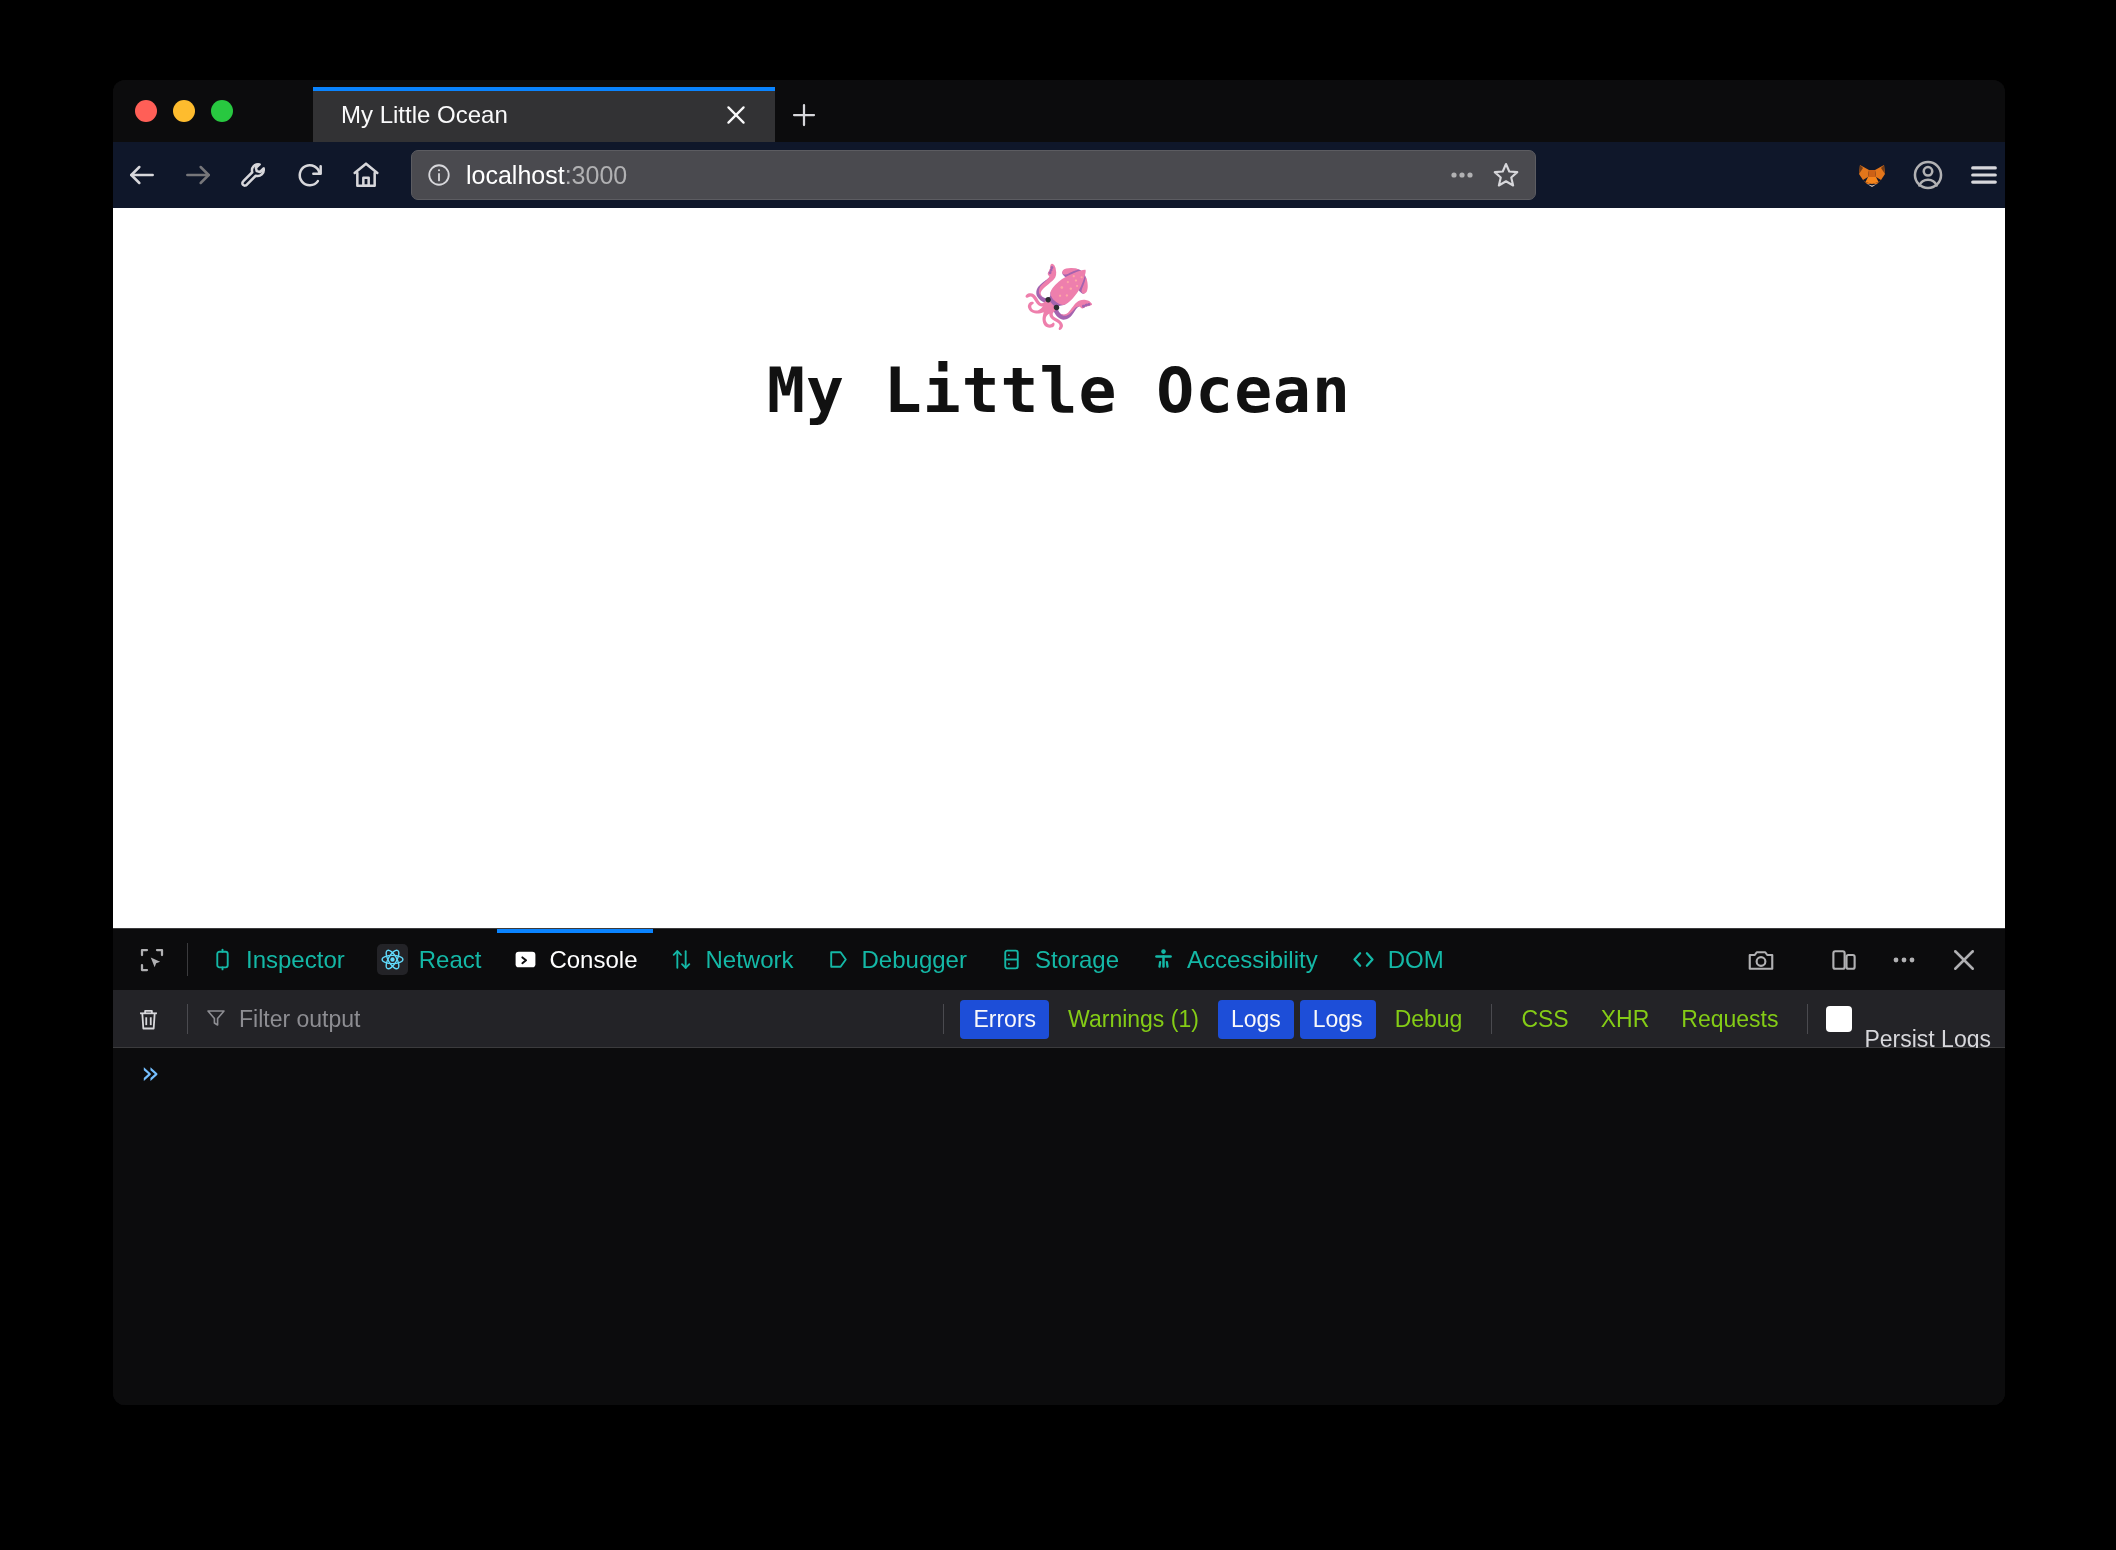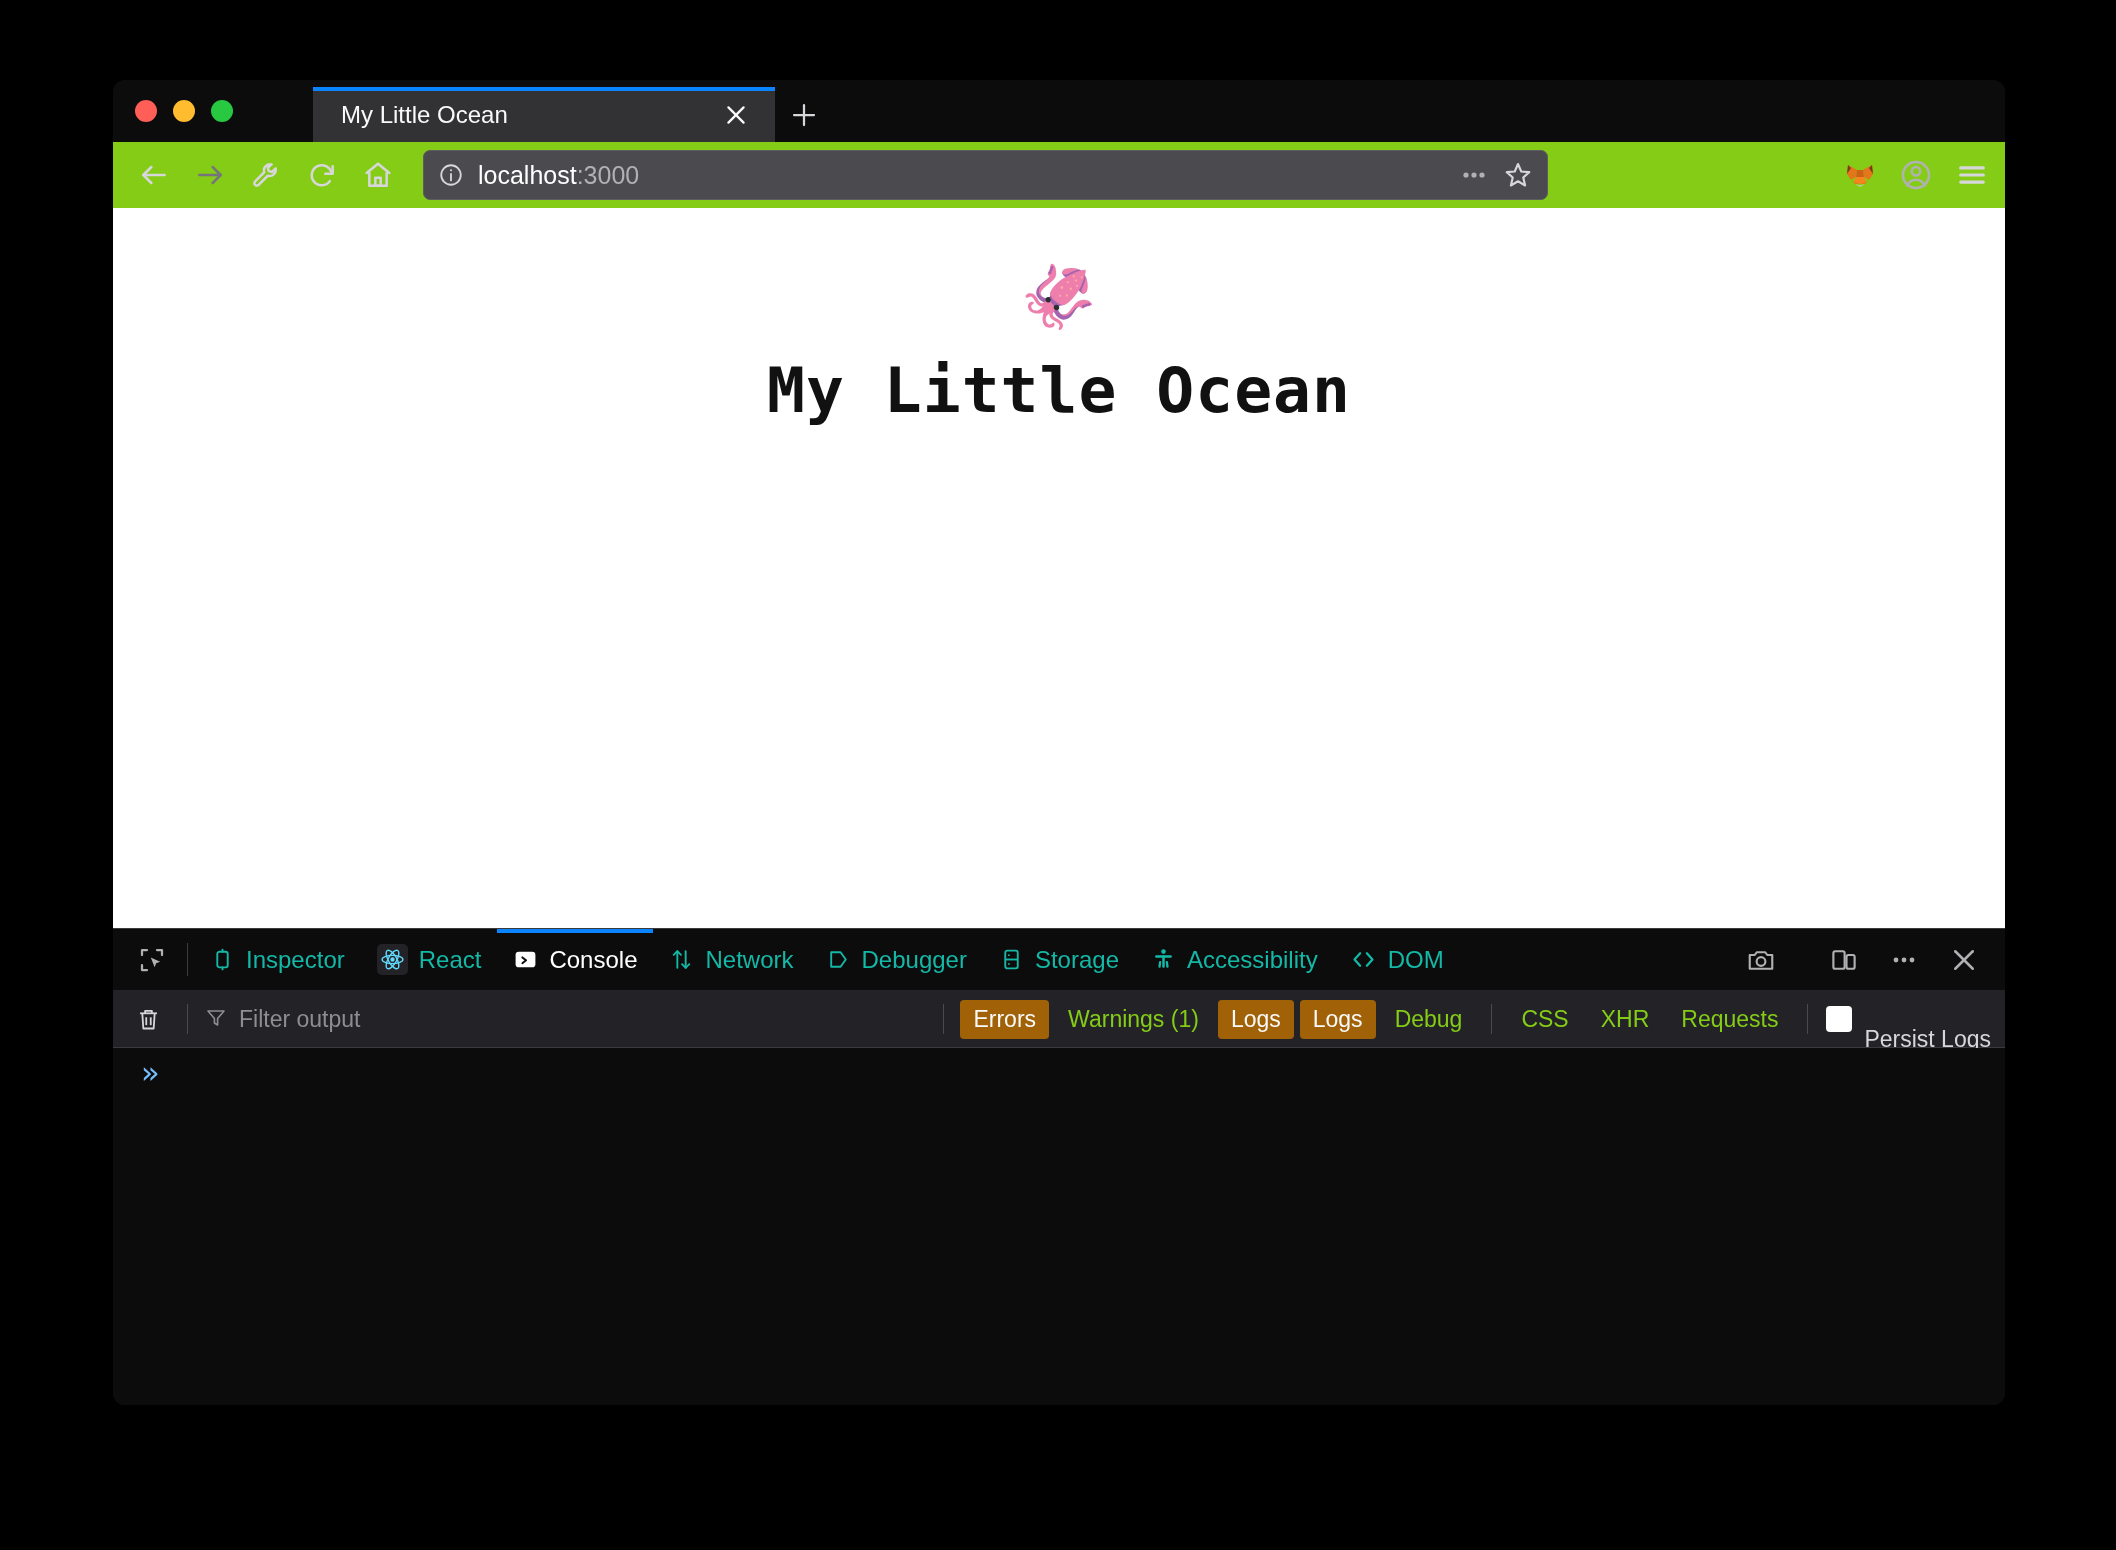--- a/index.html
+++ b/index.html
@@ -62,23 +62,23 @@
   }
   .newtab {
     width: 58px; height: 55px;
     display: flex; align-items: center; justify-content: center;
     color: #d7d7db;
   }
 
   
   .navbar {
     height: 66px;
-    background: #84cc16;
+    background: #0f172a;
     display: flex; align-items: center;
-    padding: 0 16px;
+    padding: 0 4px;
     flex: none;
     gap: 6px;
   }
   .navbtn {
     width: 50px; height: 50px;
     display: flex; align-items: center; justify-content: center;
     border-radius: 5px;
     color: #d7d7db;
   }
   .navbtn.dim { color: #76767a; }
@@ -194,21 +194,21 @@
     flex: 1;
   }
   .filter-placeholder {
     color: #8d8d92; font-size: 23px;
   }
   .fbtn {
     font-size: 23px; color: #84cc16;
     padding: 6px 13px; border-radius: 4px;
     white-space: nowrap;
   }
-  .fbtn.on { background: #a16207; color: #f9f9fa; }
+  .fbtn.on { background: #1d4ed8; color: #f9f9fa; }
   .persist {
     display: flex; align-items: center; gap: 12px;
     margin-left: 2px;
   }
   .checkbox {
     width: 26px; height: 26px;
     background: #ffffff; border-radius: 4px;
   }
   .persist-label { font-size: 23px; color: #d7d7db; margin-top: 40px; }
 

